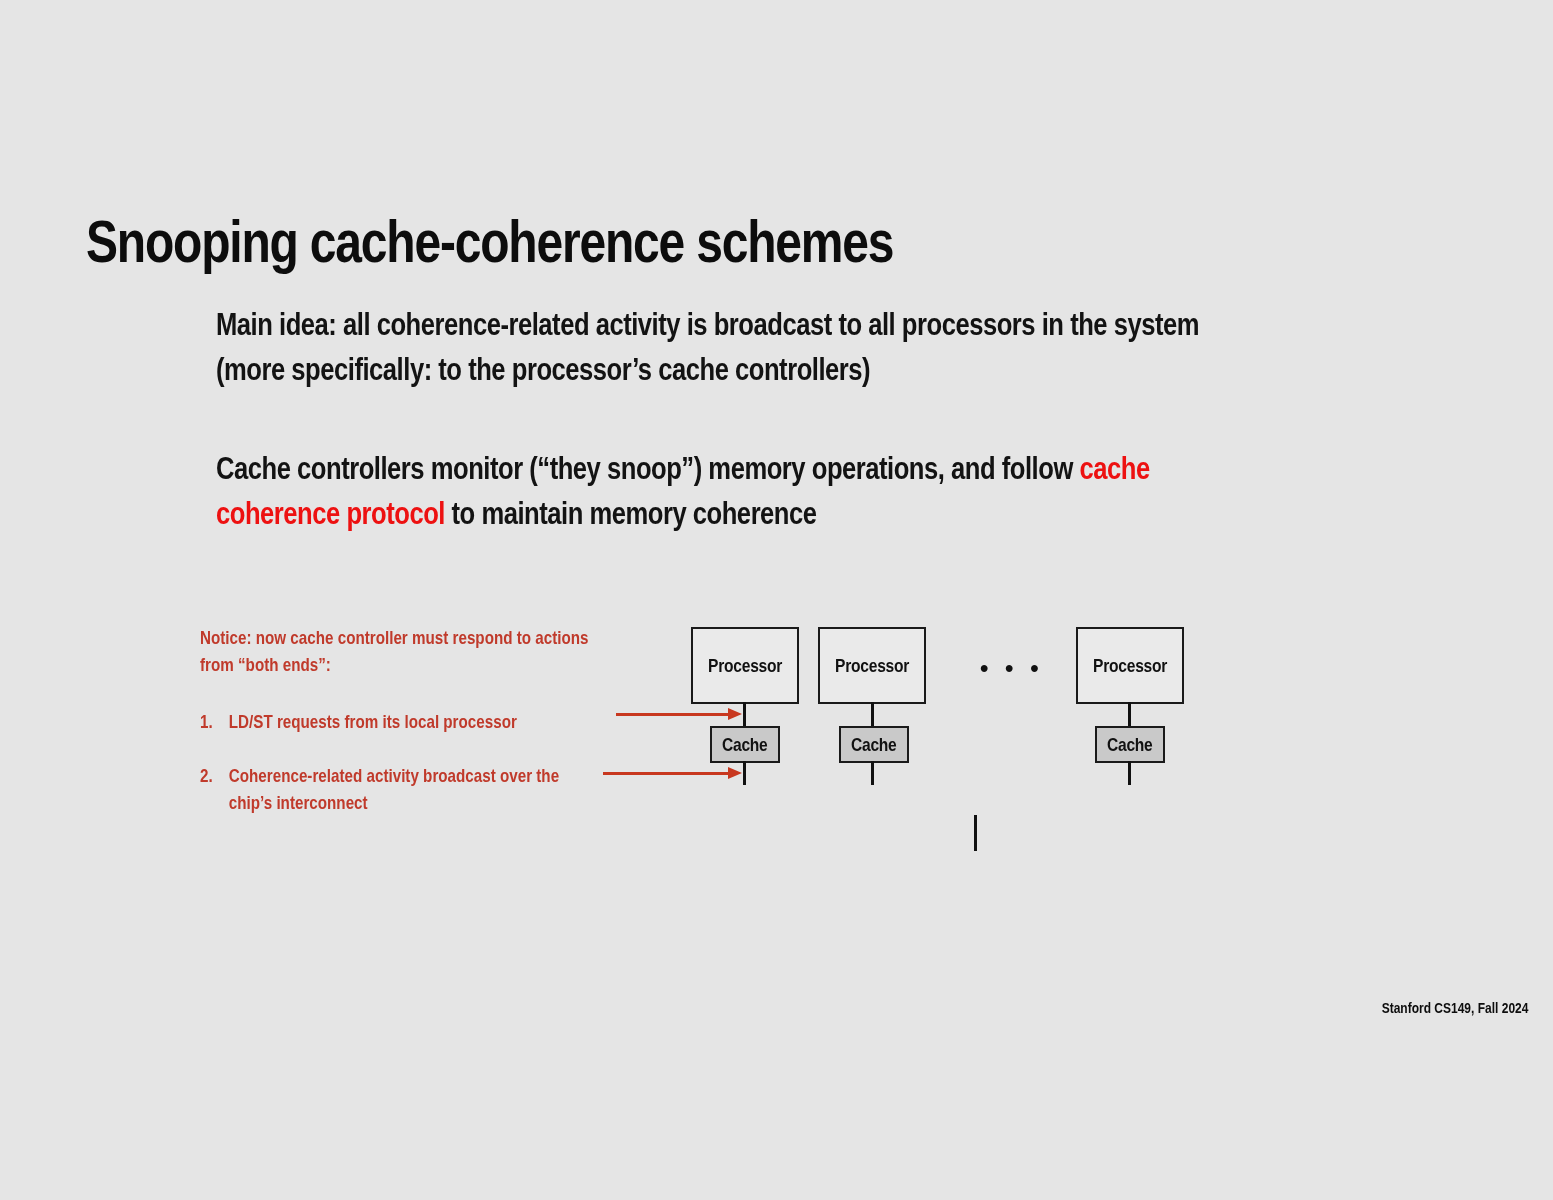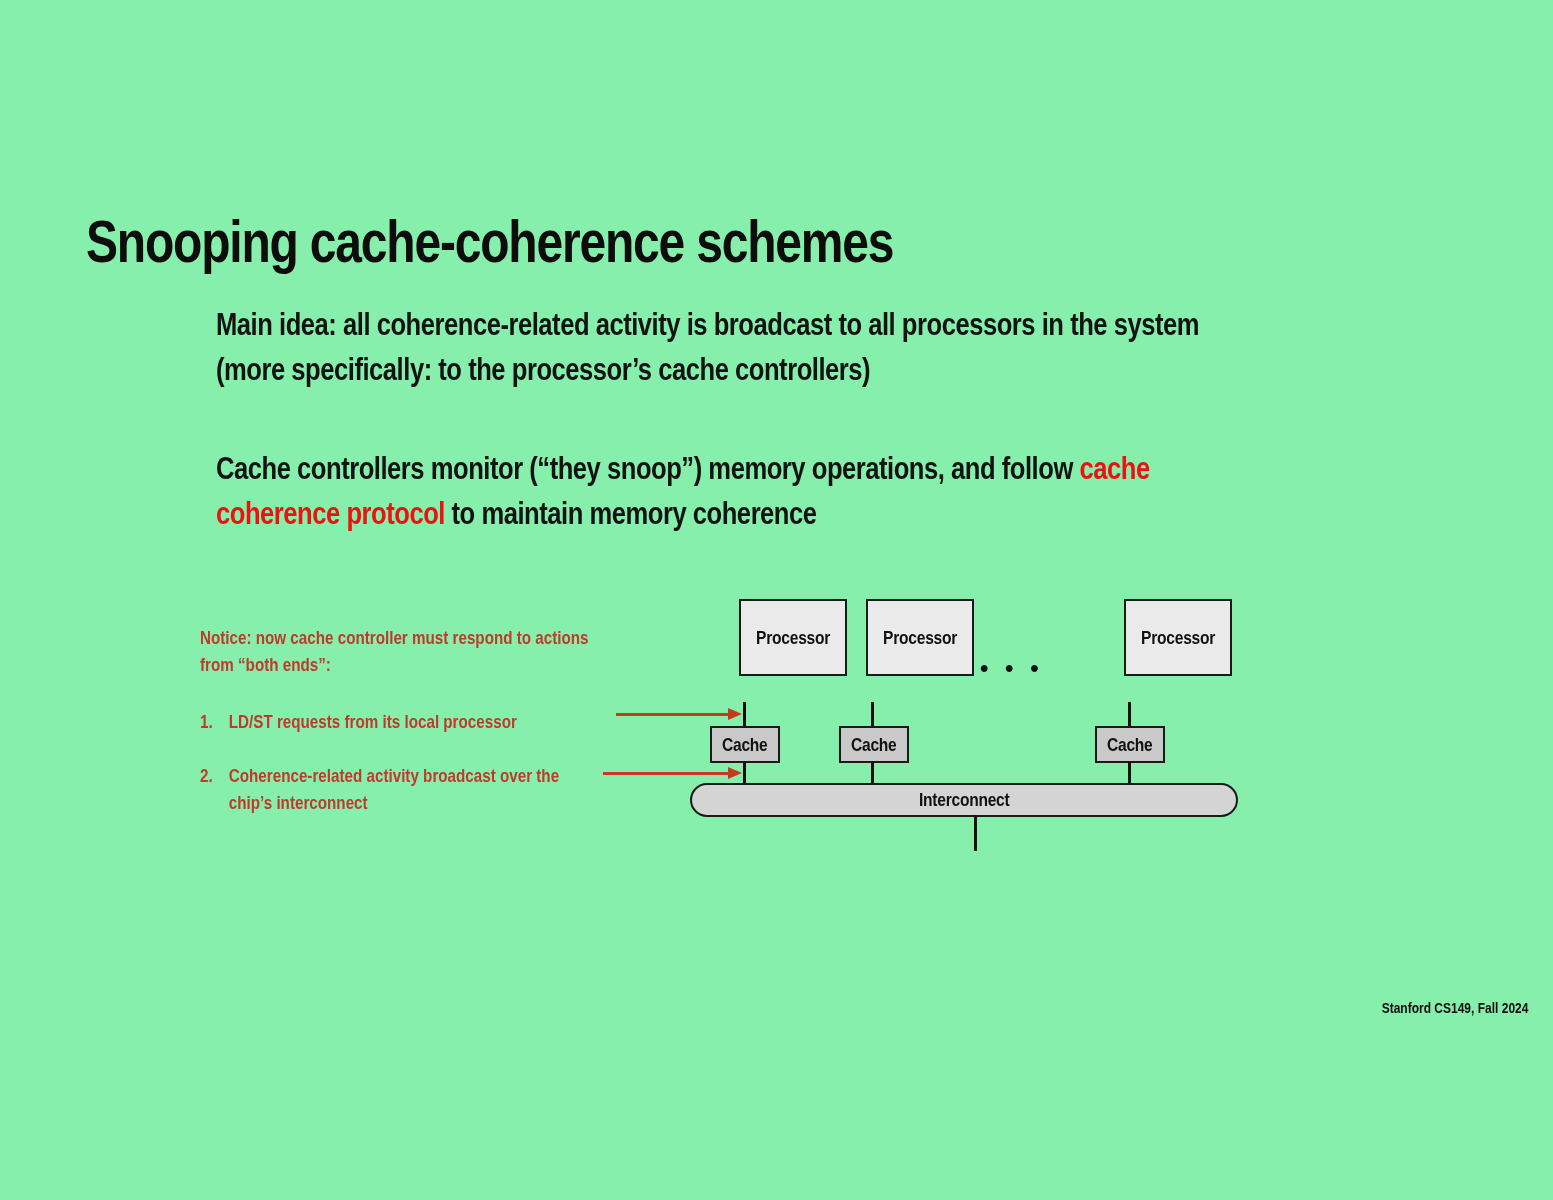--- a/index.html
+++ b/index.html
@@ -1,18 +1,18 @@
 <!DOCTYPE html>
 <html><head>
 <meta charset="utf-8">
 <style>
   * { margin:0; padding:0; box-sizing:border-box; }
   html,body { background:#ffffff; }
   .slide {
-    position:relative; width:1553px; height:1200px; background:#86efac;
+    position:relative; width:1553px; height:1200px; background:#e5e5e5;
     overflow:hidden; font-family:"Liberation Sans", sans-serif; font-weight:bold;
     color:#131313;
     padding-left:12px;
   }
   .cx { transform:scaleX(0.8); transform-origin:left top; }
 
   .title {
     position:absolute; left:86px; top:207px;
     font-size:60px; letter-spacing:-1.5px; white-space:nowrap; color:#0d0d0d;
   }
@@ -48,21 +48,21 @@
   #arrow1 .shaft { width:114px; }
   #arrow2 { left:603px; top:767px; width:139px; }
   #arrow2 .shaft { width:127px; }
 
   .box {
     position:absolute; border:2.5px solid #1a1a1a;
     display:flex; align-items:center; justify-content:center;
     font-size:19px; color:#111;
   }
   .box .lbl { display:inline-block; transform:scaleX(0.82); letter-spacing:-0.3px; white-space:nowrap; }
-  .proc  { width:108px; height:77px; background:#eaeaea; top:599px;margin-left:48px; }
+  .proc  { width:108px; height:77px; background:#eaeaea; top:627px; }
   #proc1 { left:691px; } #proc2 { left:818px; } #proc3 { left:1076px; }
   .cache { width:70px;  height:37px; background:#c9c9c9; top:726px; }
   #cache1 { left:710px; } #cache2 { left:839px; } #cache3 { left:1095px; }
   #interconnect { left:690px; top:783px; width:548px; height:34px; border-radius:17px; background:#d4d4d4; }
   #memory { left:695px; top:849px; width:536px; height:89px; background:#ebebeb; }
 
   .wire { position:absolute; width:3px; background:#111; }
   #wire-p1 { left:743px;  top:702px; height:26px; }
   #wire-p2 { left:871px;  top:702px; height:26px; }
   #wire-p3 { left:1128px; top:702px; height:26px; }
@@ -139,22 +139,19 @@
     <span class="lbl">Cache</span>
   </div>
   <div class="box cache" id="cache3">
     <span class="lbl">Cache</span>
   </div>
 
   <div class="wire" id="wire-c1"></div>
   <div class="wire" id="wire-c2"></div>
   <div class="wire" id="wire-c3"></div>
 
-  <div class="box" id="interconnect">
-    <span class="lbl">Interconnect</span>
-  </div>
 
   <div class="wire" id="wire-mem"></div>
 
 
   <div class="footer">Stanford CS149, Fall 2024</div>
 
 </div>
 
 </body></html>

